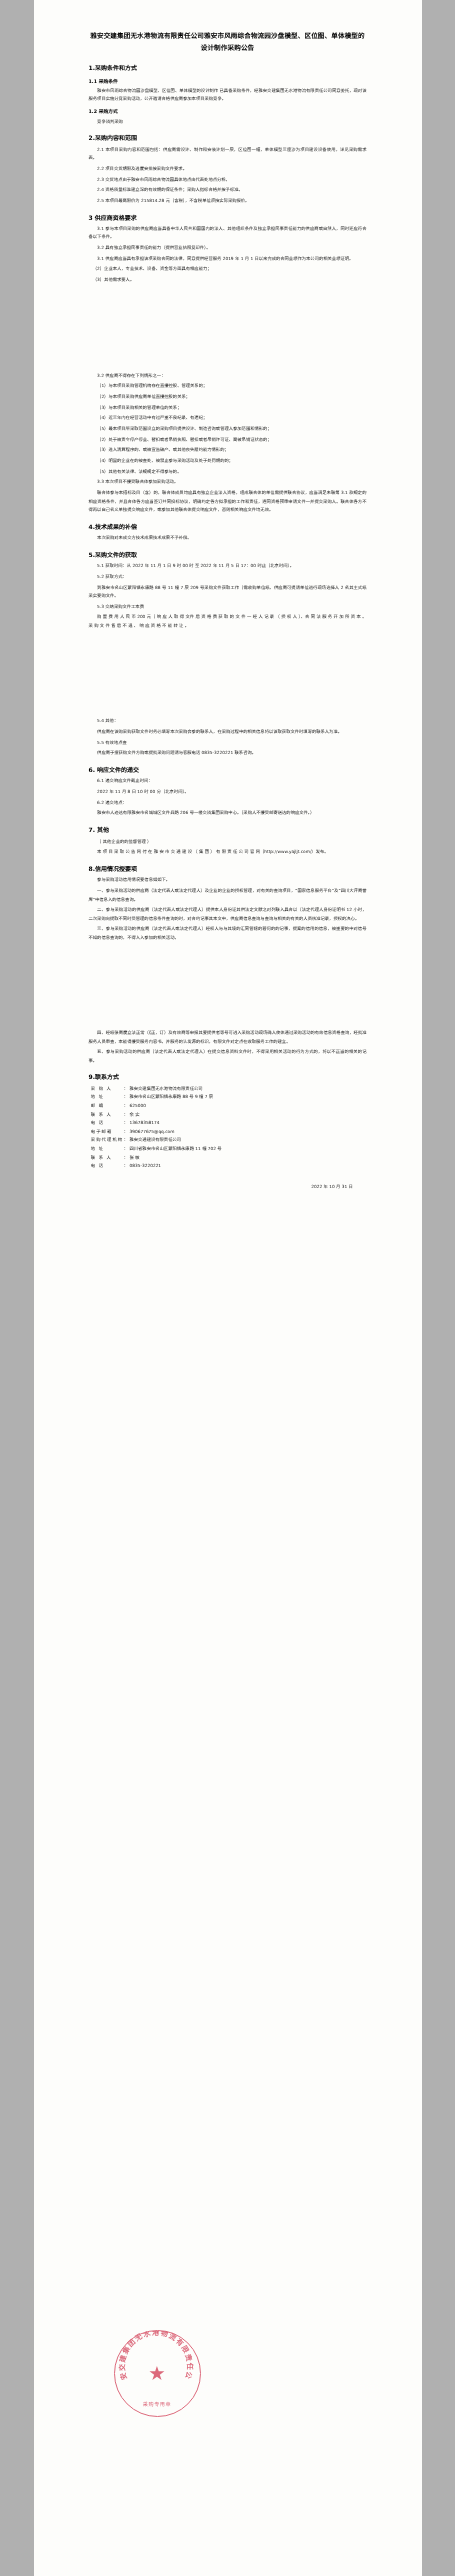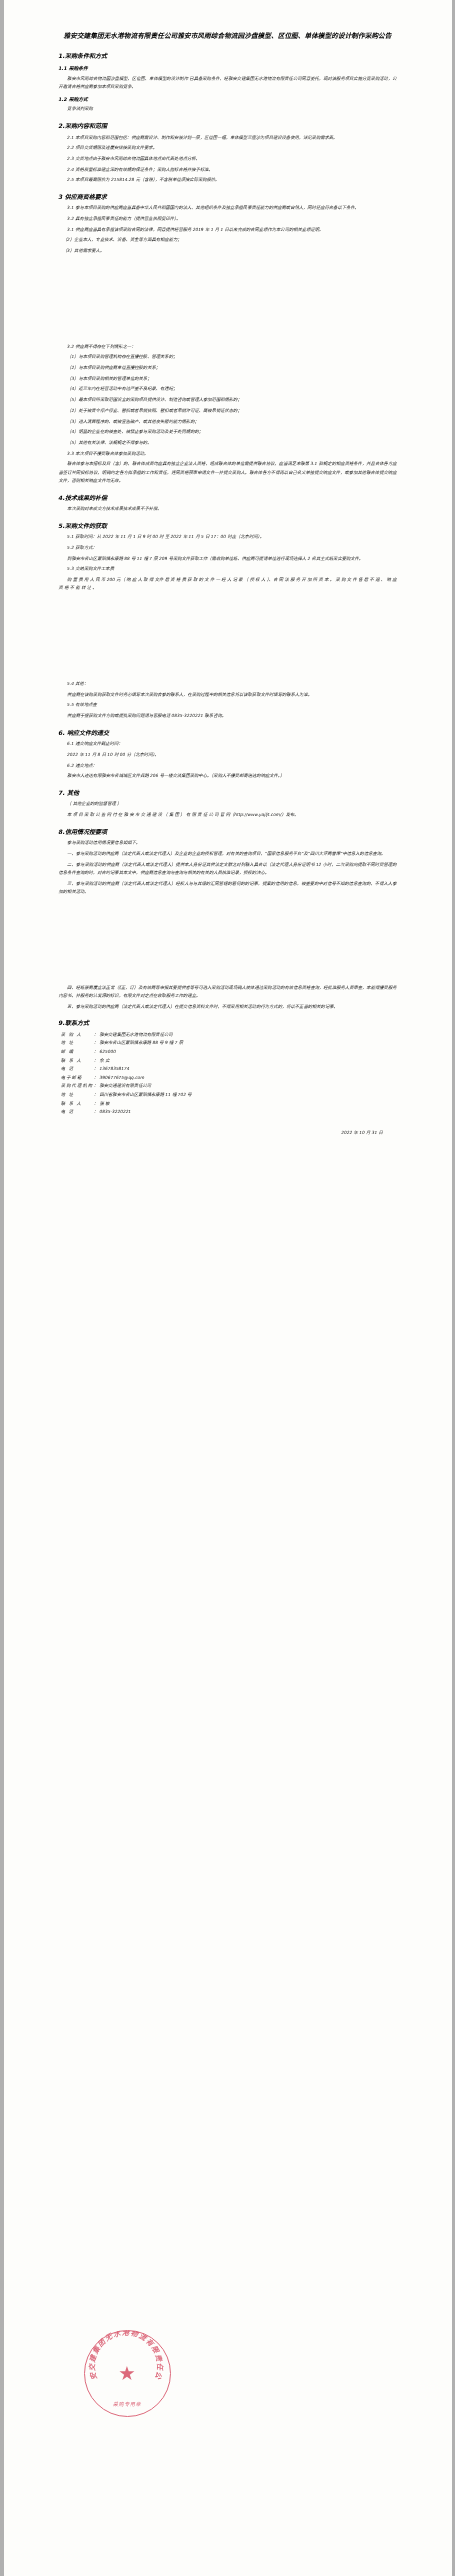--- a/index.html
+++ b/index.html
@@ -1,26 +1,25 @@
 <!DOCTYPE html>
 <html lang="zh-CN" style="font-size:9px"><head>
 <meta charset="utf-8">
 <style>
   html,body{margin:0;padding:0;background:#b0b0b0;}
   body{font-family:"DejaVu Sans","Liberation Sans",sans-serif;}
   .page{
-    width:448px;
+    width:388px;
     min-height:2576px;
     background:#fdfdfb;
     margin:0 auto;
     position:relative;
     box-sizing:border-box;
     padding:30px 55px 23px 55px;
     color:#111;
-    font-style:italic;
   }
   .doc-title{
     text-align:center;
     font-weight:bold;
     font-size:6.6px;
     line-height:1.85;
     letter-spacing:0.1px;
     margin:0 0 9px 0;
     color:#000;
   }

